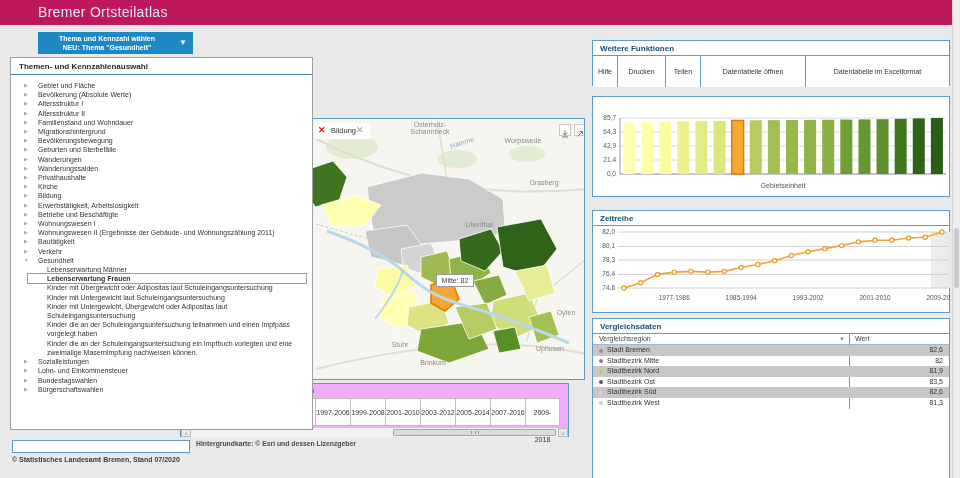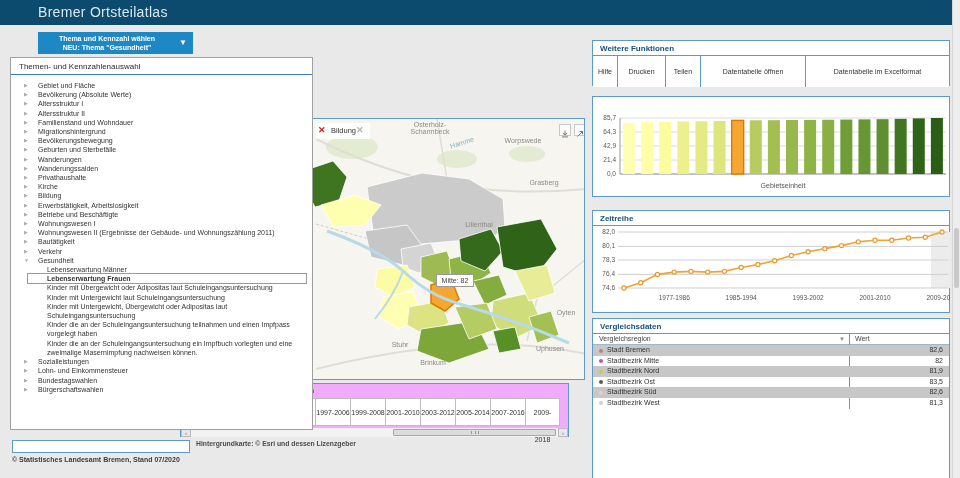--- a/index.html
+++ b/index.html
@@ -1,30 +1,30 @@
 <!DOCTYPE html>
 <html><head>
 <meta charset="utf-8">
 <style>
   * { margin:0; padding:0; box-sizing:border-box; }
   html,body { width:960px; height:478px; }
   body { font-family:"Liberation Sans", sans-serif; background:#e9e9e9; position:relative; overflow:hidden; }
 
   
-  .app-header { position:absolute; left:0; top:0; width:960px; height:25px; background:#0c4a6e; }
+  .app-header { position:absolute; left:0; top:0; width:960px; height:25px; background:#be185d; }
   .app-title { position:absolute; left:38px; top:4px; font-size:14px; color:#d9e7f1; letter-spacing:.3px; }
 
   
   .dd-btn { position:absolute; left:38px; top:32px; width:155px; height:22px; background:#1e88c4; color:#fff; cursor:pointer; }
   .dd-btn .lines { position:absolute; left:0; top:2px; width:138px; text-align:center; font-size:7px; font-weight:bold; line-height:9px; }
   .dd-caret { position:absolute; right:6px; top:6px; font-size:8px; color:#fff; }
 
   
   .menu-panel { position:absolute; left:10px; top:57px; width:303px; height:373px; background:#fff; border:1px solid #a0a0a0; z-index:50; }
-  .menu-header { font-size:8px; font-weight:normal; color:#2a2a2a; padding:4px 8px 3px 8px; border-bottom:1px solid #3c7fb1; }
+  .menu-header { font-size:8px; font-weight:bold; color:#2a2a2a; padding:4px 8px 3px 8px; border-bottom:1px solid #3c7fb1; }
   .menu-items { padding-top:6px; }
   .mi { position:relative; font-size:7px; color:#333; line-height:9.2px; cursor:pointer; }
   .mi.lvl1 { padding:0 8px 0 27px; }
   .mi.lvl2 { padding:0 8px 0 36px; }
   .mi .arr { position:absolute; left:13px; top:0; font-size:5px; color:#ababab; }
   .mi.sel { font-weight:bold; }
   .mi.sel .selbox { position:absolute; left:16px; right:5px; top:-1px; bottom:-1px; border:1px solid #9a9a9a; }
 
   
   .map-panel { position:absolute; left:196px; top:118px; width:389px; height:262px; border:1px solid #5b9bc4; background:#f7f5f0; overflow:hidden; }

